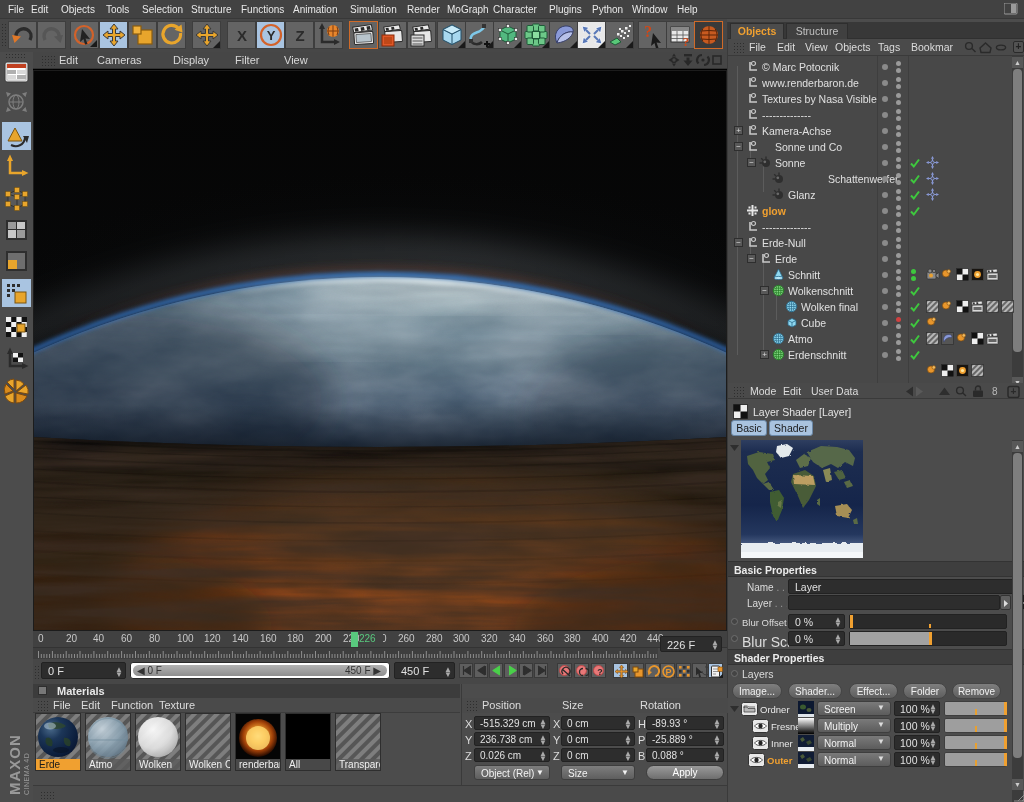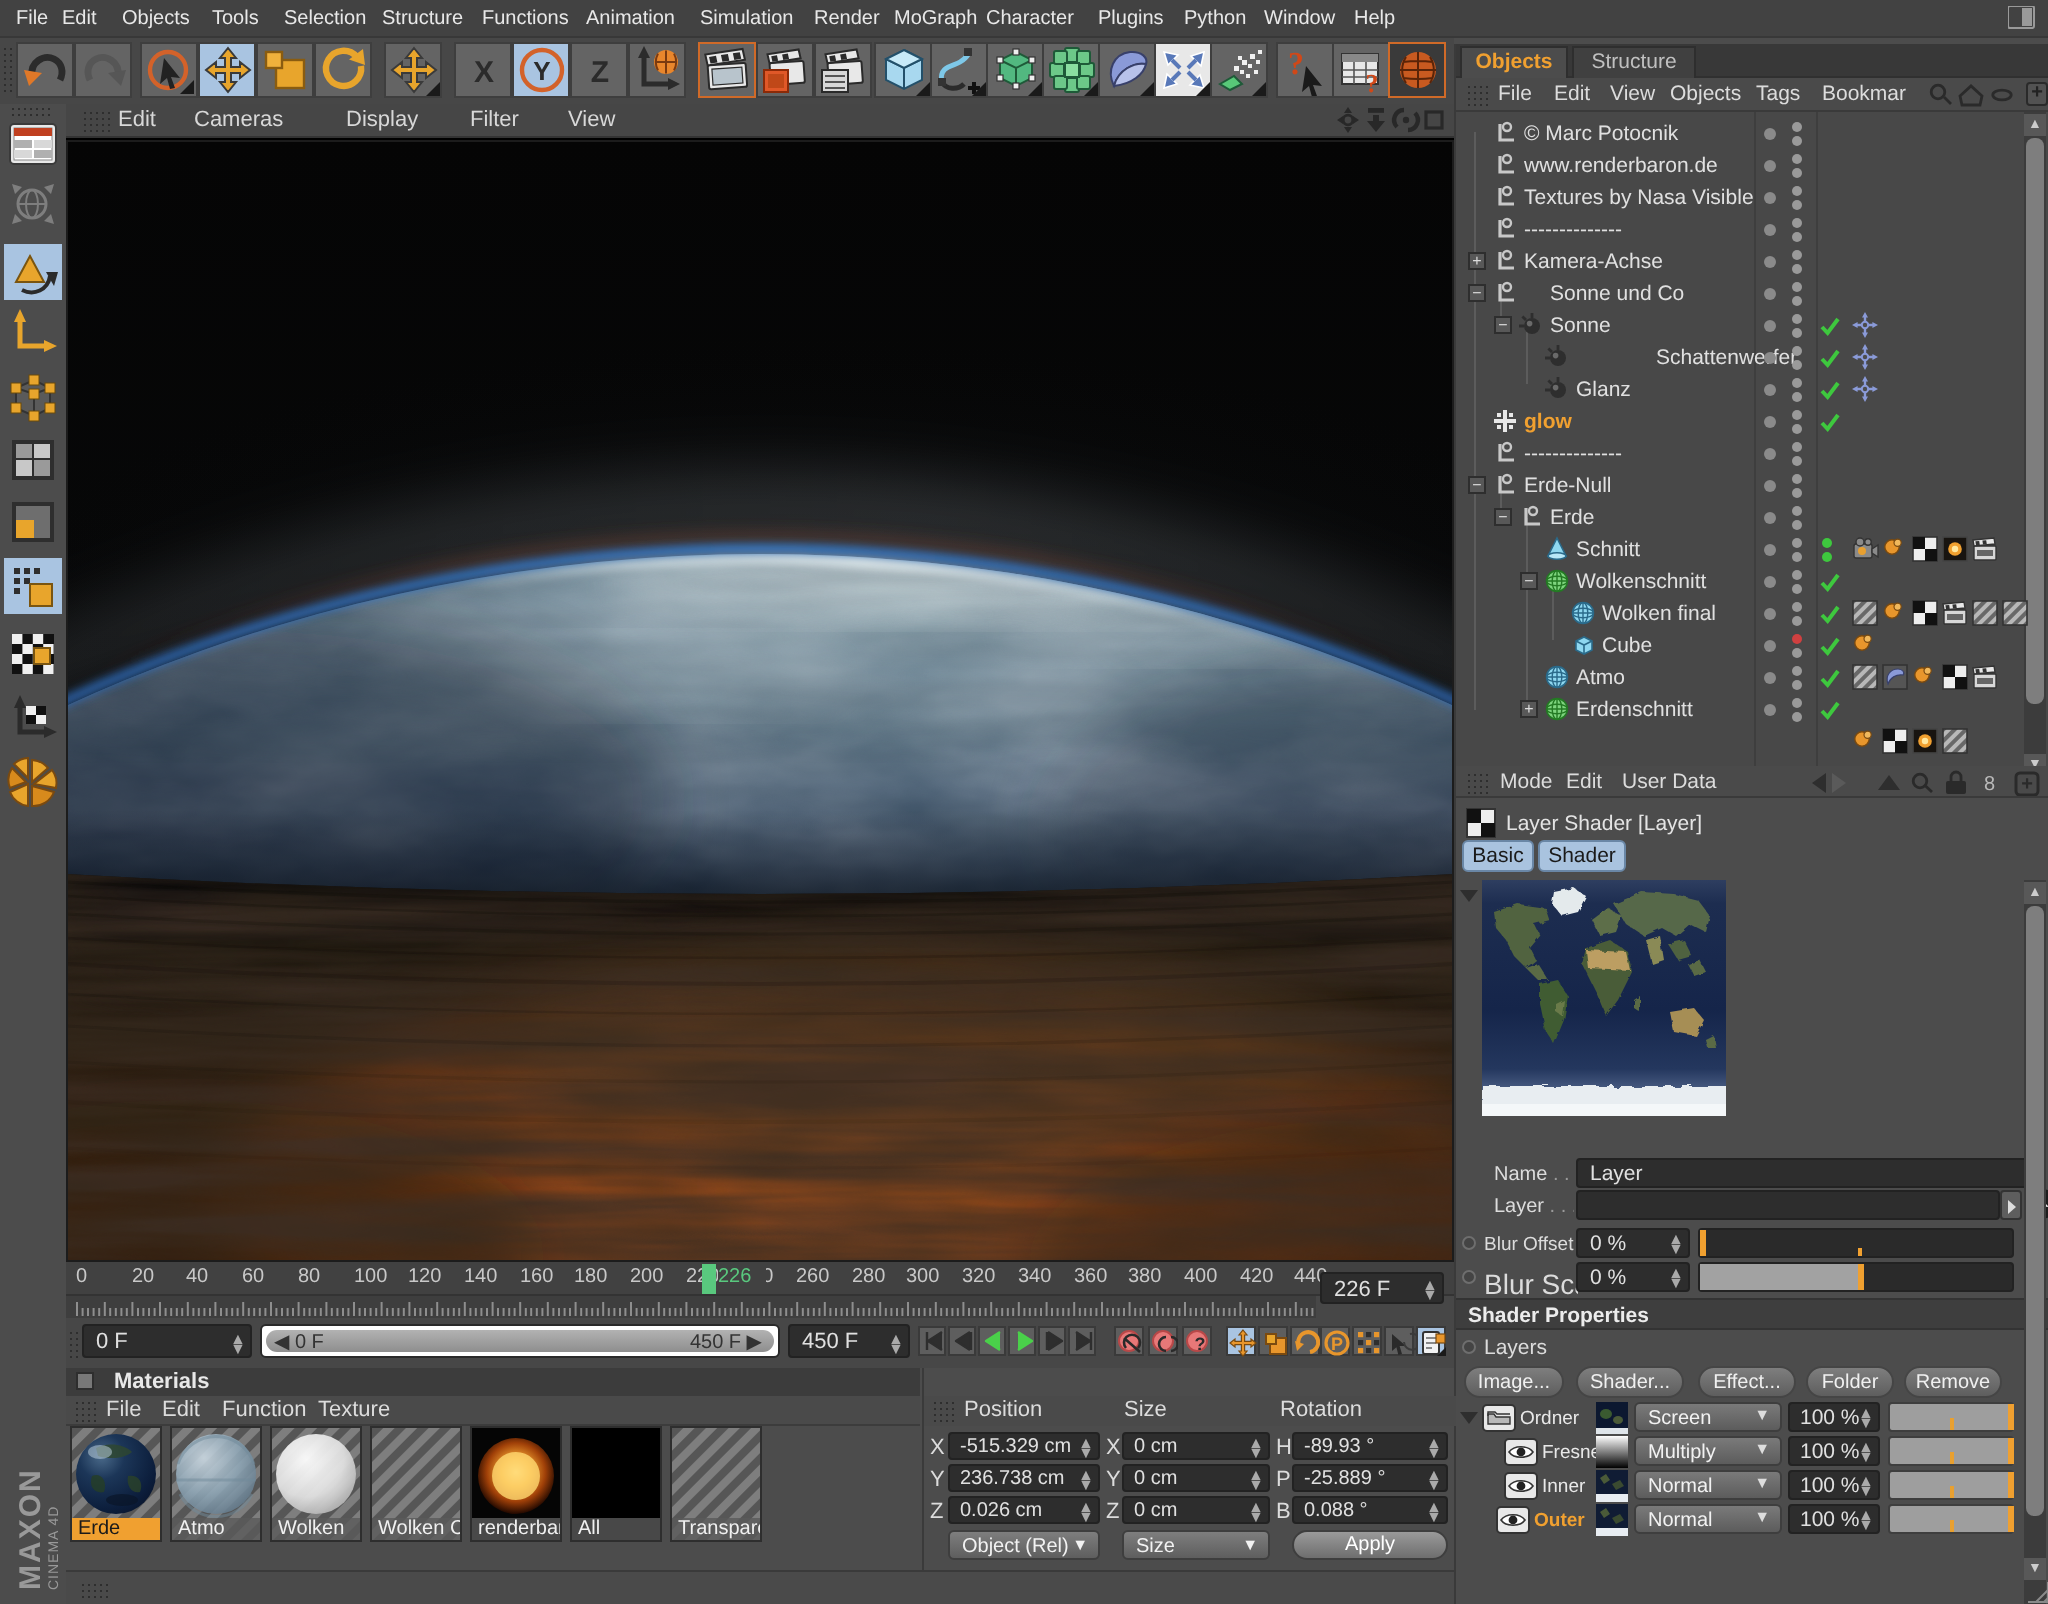--- a/index.html
+++ b/index.html
@@ -1016,20 +1016,23 @@
 <path d="M82 30 L89 28 L91 40 L85 42 Z" fill="#8a8a56"></path>
 <path d="M93 32 L101 30 L105 38 L98 40 Z" fill="#4f6240"></path>
 <path d="M103 42 L109 40 L112 46 L106 48 Z" fill="#5a6b45"></path>
 <path d="M94 66 L106 64 L111 70 L107 78 L96 76 Z" fill="#a68e54"></path>
 <path d="M112 80 L116 78 L117 84 L113 84 Z" fill="#5a6b45"></path>
 </g>
 <rect y="103" width="122" height="15" fill="#e8edf1" filter="url(#mrough2)"></rect>
 <rect y="112" width="122" height="6" fill="#f4f7f9"></rect>
 </svg>
 </div>
+<div class="abs" style="left:0;top:539px;width:297px;height:16px;background:#3e3e3e;border-top:1px solid #333;border-bottom:1px solid #333;">
+        <b class="abs" style="left:6px;top:2px;color:#ececec;">Basic Properties</b>
+      </div>
 <div class="abs" style="left:19px;top:560px;width:40px;overflow:hidden;white-space:nowrap;font-size:10px;color:#dcdcdc;">Name <span style="color:#9a9a9a;">. . . .</span></div>
 <div class="field" style="left:60px;top:557px;width:231px;height:15px;">
         <span class="abs" style="left:6px;top:1px;">Layer</span>
       </div>
 <div class="abs" style="left:19px;top:576px;width:40px;overflow:hidden;white-space:nowrap;font-size:10px;color:#dcdcdc;">Layer <span style="color:#9a9a9a;">. . . . .</span></div>
 <div class="field" style="left:60px;top:573px;width:212px;height:15px;"></div>
 <div class="abs" style="left:272px;top:573px;width:11px;height:15px;background:#5e5e5e;border:1px solid #333;border-radius:2px;">
         <svg class="abs" style="left:2px;top:4px;" width="6" height="7">
           <path d="M1 0 L5 3.5 L1 7 Z" fill="#ddd"></path>
         </svg>

